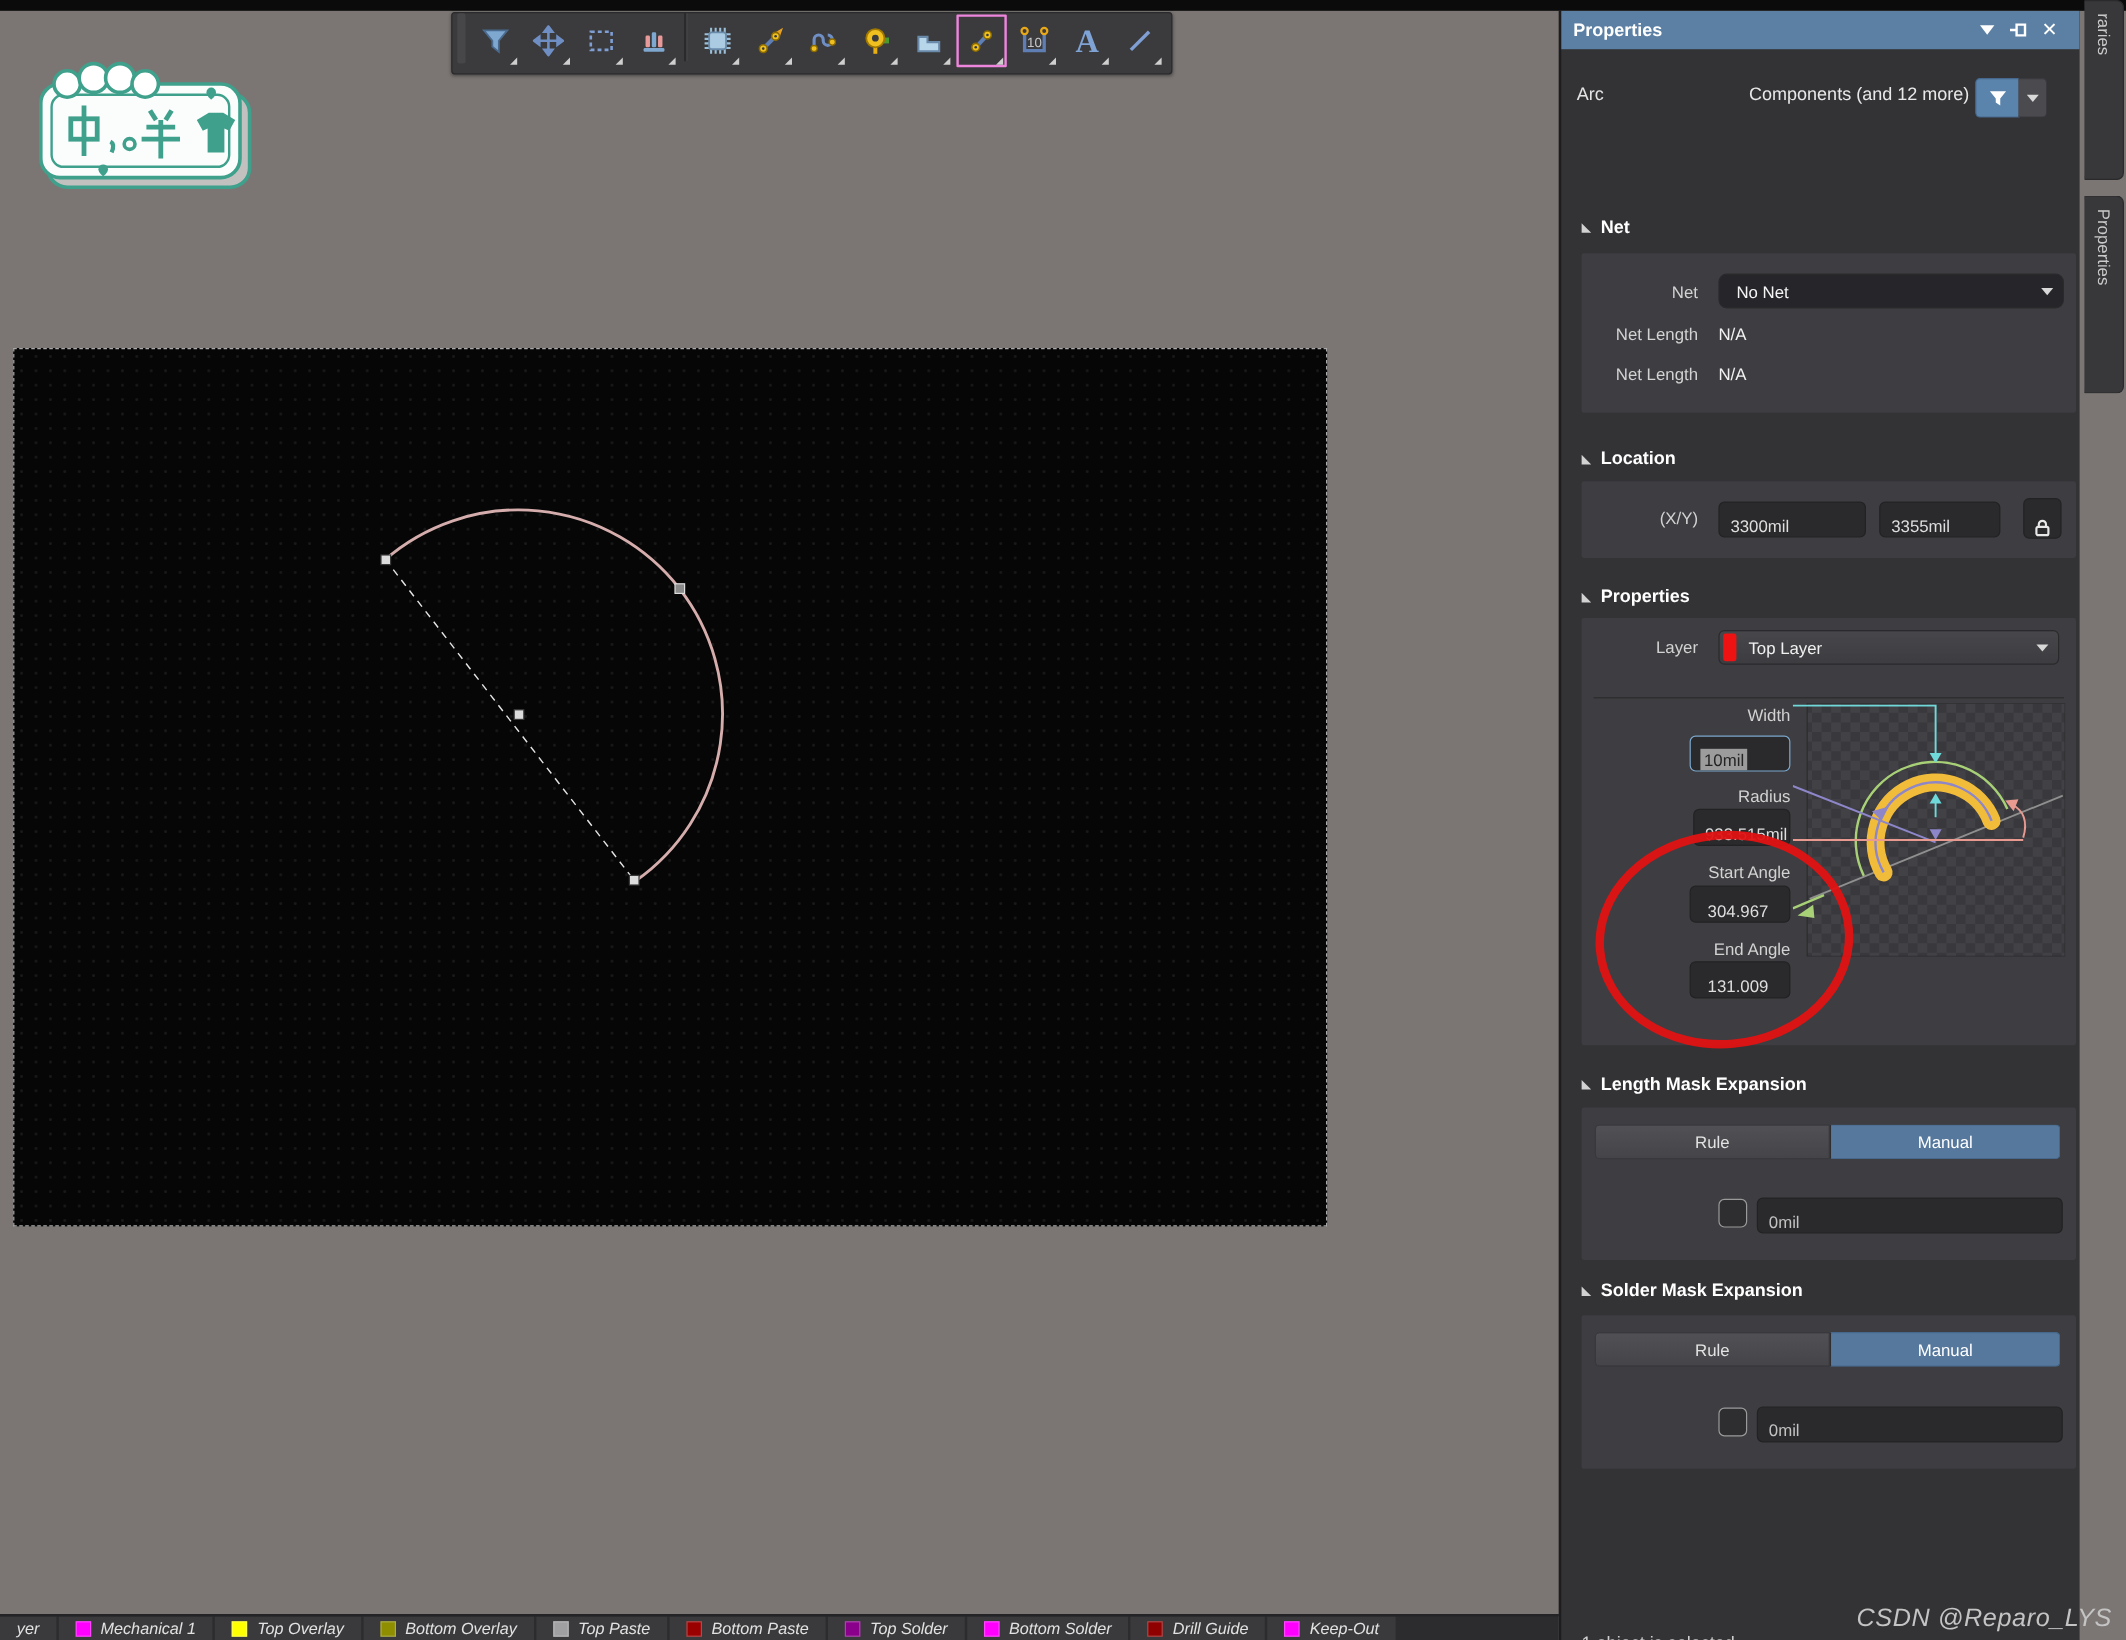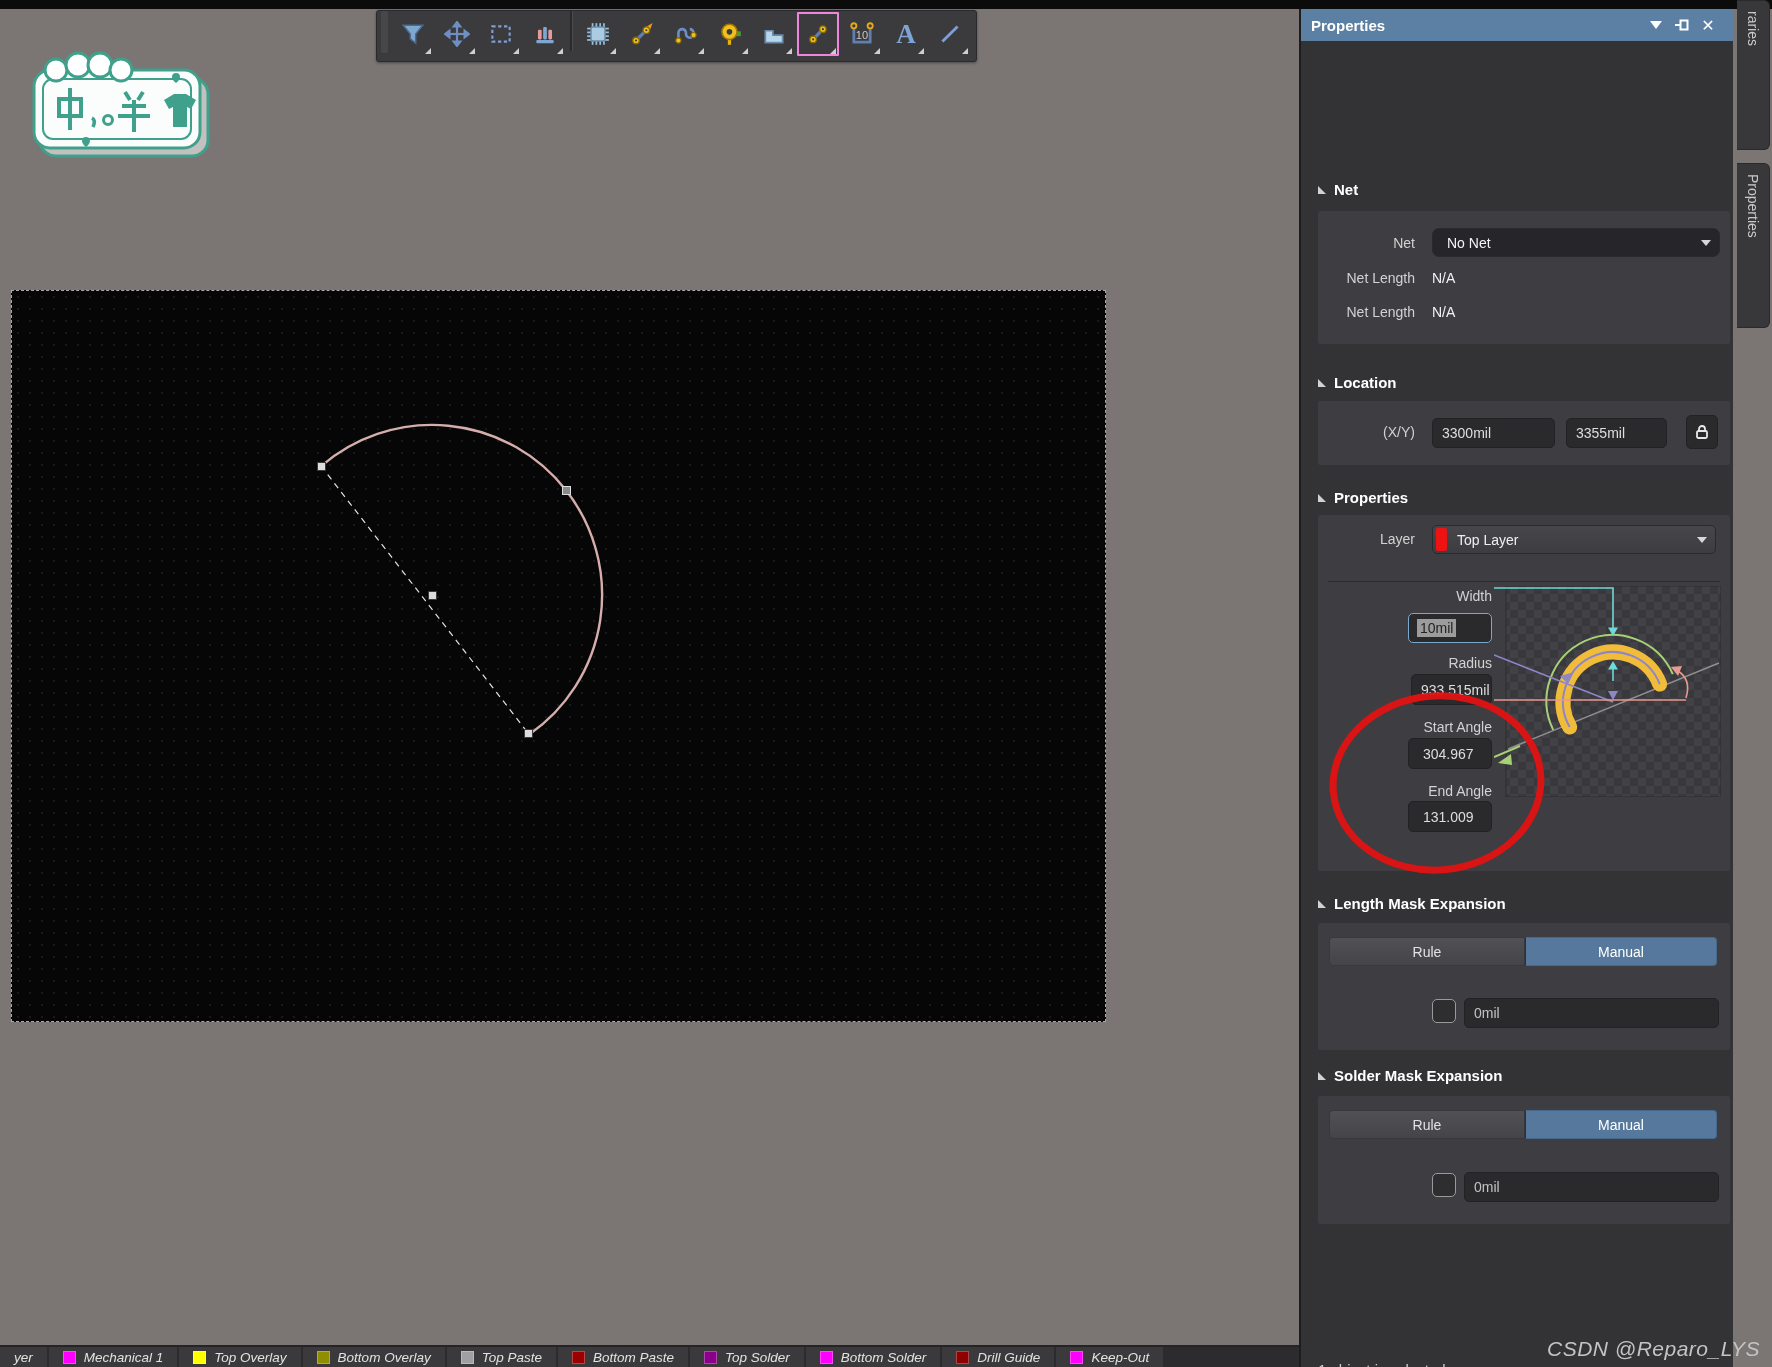--- a/index.html
+++ b/index.html
@@ -44,21 +44,21 @@
     border-radius:4px;display:flex;align-items:center;box-sizing:border-box;}
   .searchbox input{background:transparent;border:none;outline:none;color:#cfcfcf;font-size:15px;width:330px;
     font-family:"Liberation Sans",sans-serif;}
   .searchbox input::placeholder{color:#9a9a9a;}
   .sec-h{position:absolute;left:17px;display:flex;align-items:center;gap:8px;cursor:pointer;}
   .sec-h .tri{width:0;height:0;border-right:8px solid transparent;border-bottom:8px solid #d2d2d2;}
   .sec-h .tt{font-weight:bold;font-size:15px;color:#fff;}
   .card{position:absolute;left:17px;width:412px;background:#3e3e42;border-radius:2px;}
   .rlabel{position:absolute;left:0;width:97px;text-align:right;color:#d2d2d2;}
   .rvalue{position:absolute;color:#f2f2f2;}
-  .field{position:absolute;background:#2a2a2c;border:1px solid #222224;border-radius:5px;display:flex;align-items:center;
+  .field{position:absolute;background:#2a2a2c;border:1px solid #222224;border-radius:5px;display:flex;align-items:flex-end;
     box-sizing:border-box;color:#dedede;overflow:hidden;white-space:nowrap;}
   .field input{background:transparent;border:none;outline:none;color:#dedede;font-size:14px;width:100%;
     padding-left:9px;font-family:"Liberation Sans",sans-serif;}
   .dropdown{position:absolute;background:linear-gradient(#47474b,#3d3d41);border:1px solid #2a2a2c;border-radius:5px;
     display:flex;align-items:center;box-sizing:border-box;cursor:pointer;}
   .dropdown .dchev{position:absolute;right:8px;}
   .netdrop{background:#26262a;border-radius:7px;}
   .lswatch{width:11px;height:23px;background:#ee1212;border-radius:2px;margin-left:3px;}
   .seg{position:absolute;height:29px;display:flex;cursor:pointer;justify-content:center;}
   .seg .rule{width:196px;background:linear-gradient(#515155,#454549);color:#e2e2e2;border-radius:4px 0 0 4px;
@@ -284,20 +284,32 @@
           <span class="tb-tri"></span>
         </span>
       <span class="tb-ico" style="right:40px;">
         <svg width="16" height="16" viewBox="0 0 16 16">
             <path d="M1 8 h5 M6.5 3.5 h7 v9 h-7 z" stroke="#fff" stroke-width="2" fill="none"></path>
           </svg>
       </span>
       <span class="tb-ico" style="right:14px;font-weight:bold;font-size:16px;">✕</span>
     </div>
 
+    <div class="objrow">
+      <span class="otype">Arc</span>
+      <span class="scope">Components (and 12 more)</span>
+      <span class="fbtn">
+        <svg width="18" height="18" viewBox="0 0 24 24">
+          <path d="M3 4 H21 L14.5 12 V20 L9.5 16.5 V12 Z" fill="#ffffff"></path>
+          </svg>
+      </span>
+      <span class="fdrop">
+          <span class="chev"></span>
+        </span>
+    </div>
 
 
     <div class="sec-h" style="top:172px;">
       <span class="tri"></span>
         <span class="tt">Net</span>
     </div>
     <div class="card" style="top:202px;height:133px;">
       <span class="rlabel" style="top:24px;">Net</span>
       <div class="dropdown netdrop" style="left:114px;top:17px;width:288px;height:29px;">
         <span style="margin-left:14px;color:#f4f4f4;">No Net</span>

